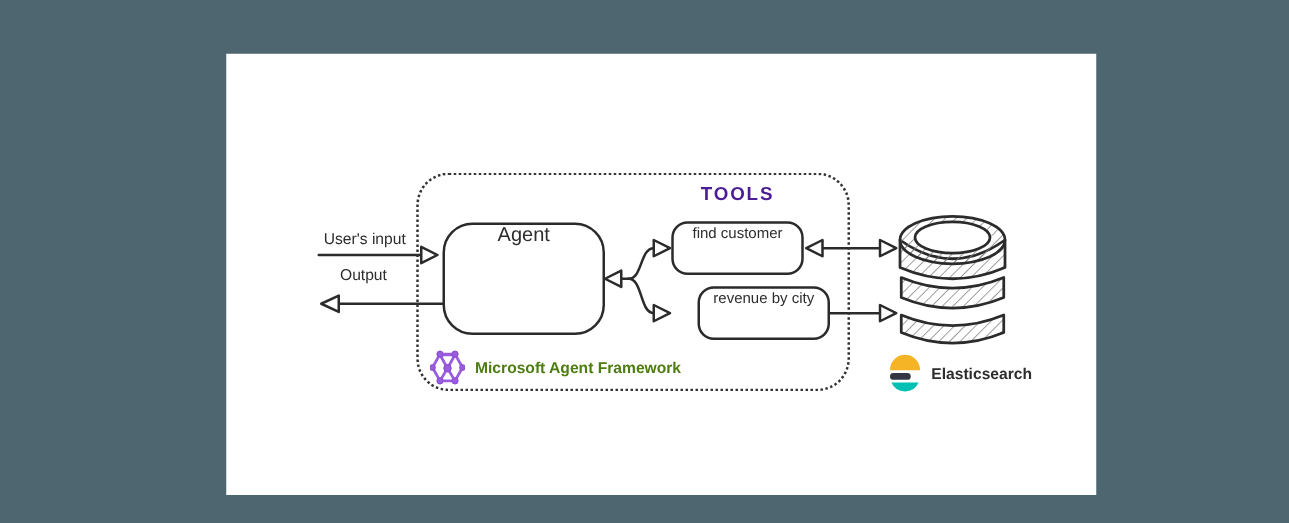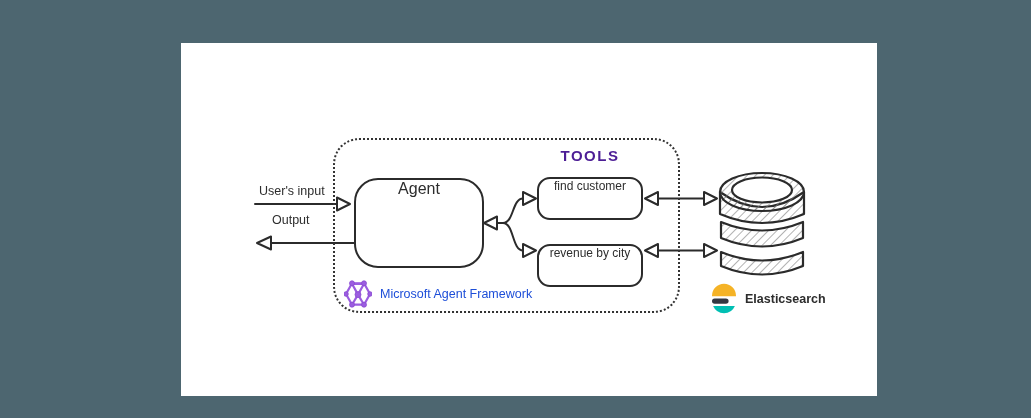--- a/index.html
+++ b/index.html
@@ -56,39 +56,39 @@
     border-radius: 24px;
     font-size: 16px;
   }
   .tool-node {
     left: 356px;
     width: 106px; height: 43px;
     border-radius: 13px;
     font-size: 12px;
   }
   .tool-node.t1 { top: 134px; }
-  .tool-node.t2 { top: 201px; }
+  .tool-node.t2 { top: 186px; margin-left: 21px; }
   .flow-label {
     position: absolute;
     font-size: 12.5px;
     color: #2d2d2d;
     white-space: nowrap;
   }
   .flow-label.input { left: 78px; top: 141px; }
   .flow-label.output { left: 91px; top: 170px; }
   .brand {
     position: absolute;
     display: flex;
     align-items: center;
     gap: 8px;
     white-space: nowrap;
   }
   .brand.ms { left: 163px; top: 237px; }
   .brand.es { left: 530px; top: 240px; align-items: center; }
-  .brand .brand-label { font-size: 12.5px; font-weight: 400; color: #1d4ed8; }
+  .brand .brand-label { font-size: 12.5px; font-weight: 700; color: #4d7c0f; }
   .brand.es .brand-label { font-weight: 600; color: #2d2d2d; }
 </style>
 </head>
 <body>
 
 <div class="stage">
   <div class="card">
 
     <svg class="overlay" viewBox="0 0 696 353">
       <defs>

